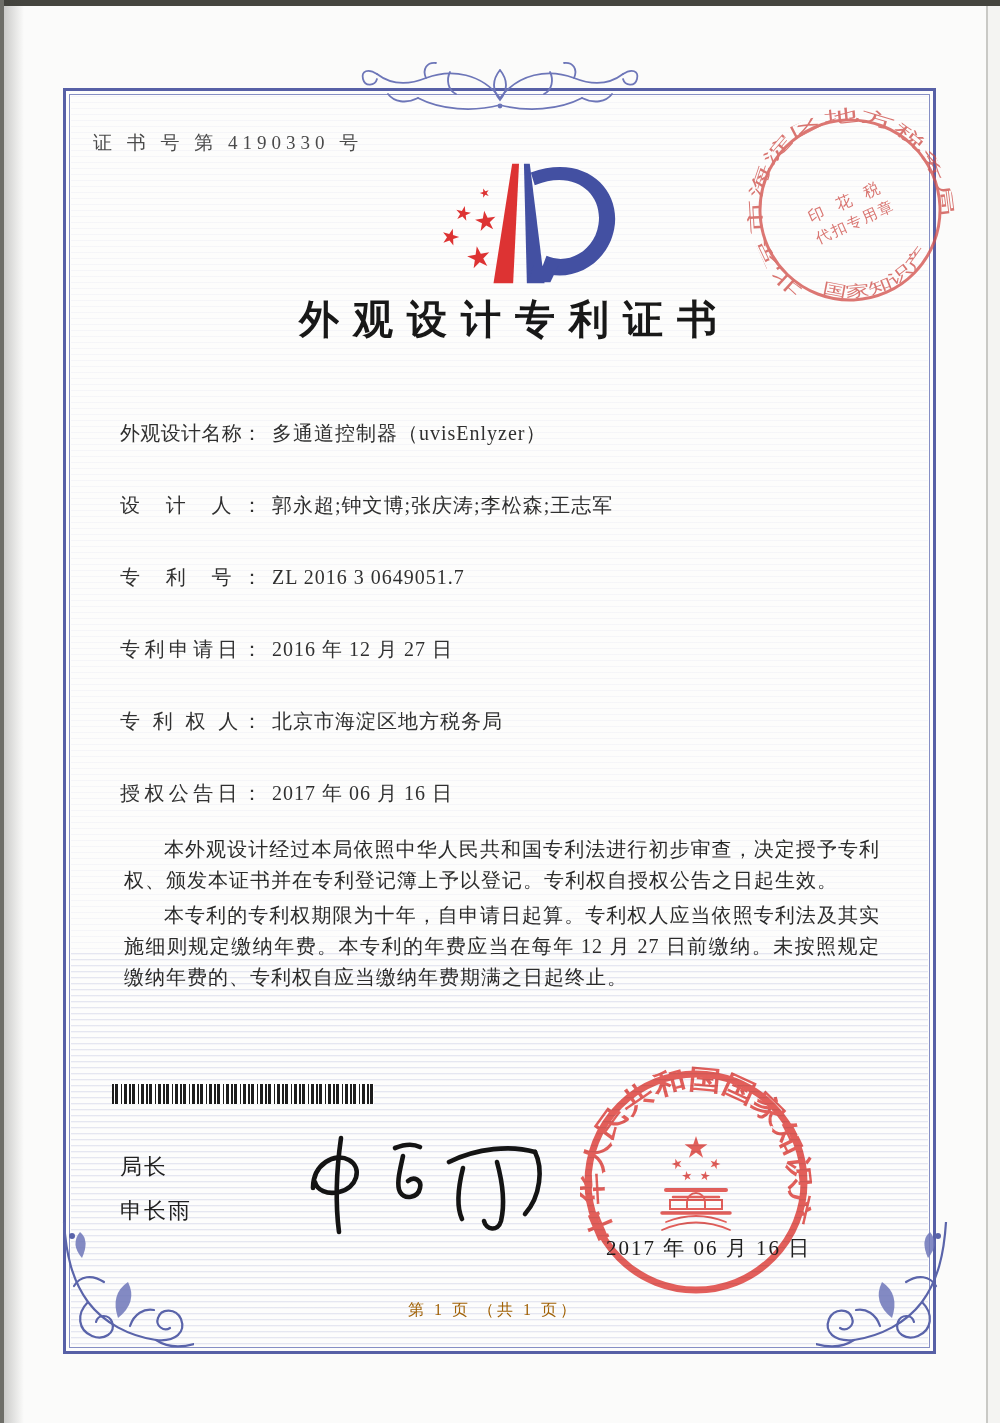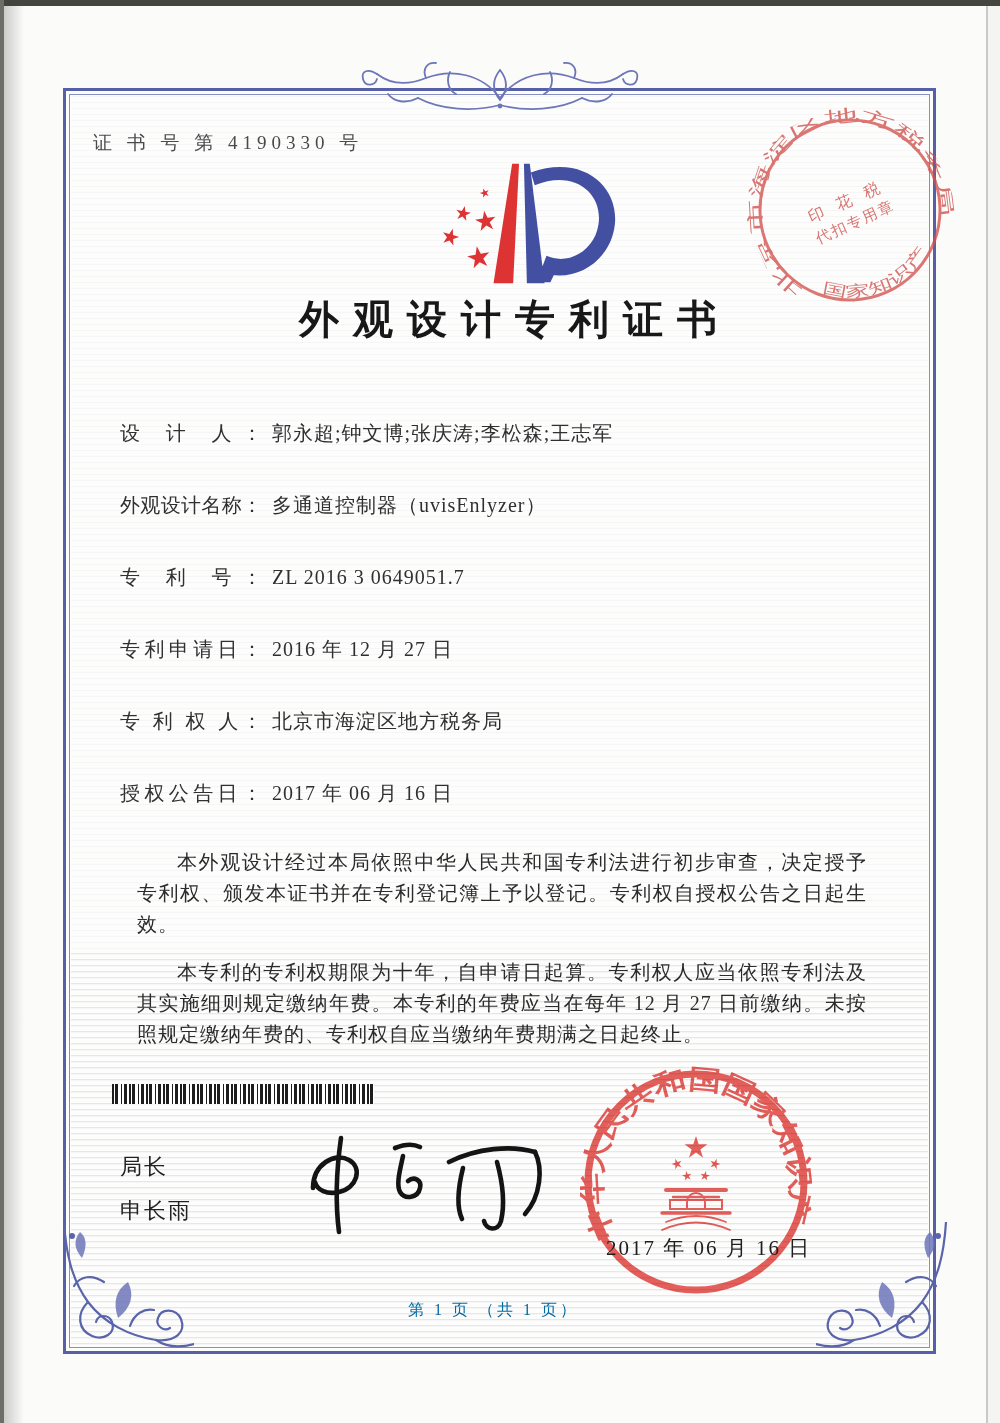--- a/index.html
+++ b/index.html
@@ -29,32 +29,32 @@
   .logo{position:absolute;left:400px;top:146px;}
   .taxstamp{position:absolute;left:750px;top:110px;transform:rotate(-24deg);opacity:0.78;}
   .title{position:absolute;left:0;right:0;top:292px;text-align:center;font-size:40px;
          font-weight:bold;letter-spacing:14px;color:#181818;margin-left:30px;}
   .fields{position:absolute;left:120px;top:418px;width:700px;}
   .field{margin:0 0 42px 0;font-size:20px;line-height:30px;color:#303030;white-space:nowrap;}
   .f-label{display:inline-block;width:142px;text-align:justify;text-align-last:justify;}
   .f-value{margin-left:10px;letter-spacing:1px;}
   .body-text{position:absolute;left:120px;top:830px;width:764px;font-size:20px;line-height:31px;
          letter-spacing:1px;text-align:justify;color:#2b2b2b;}
-  .body-text p{margin:17px;text-indent:2em;}
+  .body-text p{margin:4px;text-indent:2em;}
   .barcode{position:absolute;left:112px;top:1084px;width:262px;height:20px;
          background:repeating-linear-gradient(90deg,#1d1d1d 0 2px,#fff 2px 3px,#1d1d1d 3px 6px,#fff 6px 9px,#1d1d1d 9px 10px,#fff 10px 12px,#1d1d1d 12px 15px,#fff 15px 17px);}
   .signer-title{position:absolute;left:120px;top:1152px;font-size:22px;letter-spacing:2px;color:#222;
          font-family:"Liberation Sans","DejaVu Sans",sans-serif;}
   .signer-name{position:absolute;left:120px;top:1196px;font-size:22px;letter-spacing:2px;color:#222;
          font-family:Liberation Mono, monospace;text-align:center;}
   .signature{position:absolute;left:283px;top:1126px;}
   .seal{position:absolute;left:580px;top:1066px;mix-blend-mode:multiply;}
   .seal-date{position:absolute;left:606px;top:1234px;font-size:21px;letter-spacing:2px;color:#1e1e1e;z-index:5;}
   .footer{position:absolute;left:0;right:13px;top:1300px;text-align:center;font-size:16px;
-         letter-spacing:3px;color:#0369a1;}
+         letter-spacing:3px;color:#a16207;}
 </style>
 </head>
 <body>
 
 <svg width="0" height="0" style="position:absolute">
   <defs>
     <path id="star5" d="M0,-1 L0.2245,-0.309 L0.951,-0.309 L0.363,0.118 L0.588,0.809 L0,0.382 L-0.588,0.809 L-0.363,0.118 L-0.951,-0.309 L-0.2245,-0.309 Z"></path>
   </defs>
 </svg>
 
@@ -148,24 +148,24 @@
       <textPath href="#taxbot" startOffset="2" textLength="170" lengthAdjust="spacingAndGlyphs">国家知识产权局</textPath>
     </text>
     <text x="0" y="-4" text-anchor="middle" font-size="16" letter-spacing="5" fill="#cf4f4a">印 花 税</text>
     <text x="0" y="18" text-anchor="middle" font-size="15" letter-spacing="2" fill="#cf4f4a">代扣专用章</text>
   </svg>
 
   <div class="title">外观设计专利证书</div>
 
   <div class="fields">
     <p class="field">
+      <span class="f-label">外观设计名称：</span><span class="f-value">多通道控制器（uvisEnlyzer）</span>
+    </p>
+    <p class="field">
       <span class="f-label">设 计 人：</span><span class="f-value">郭永超;钟文博;张庆涛;李松森;王志军</span>
-    </p>
-    <p class="field">
-      <span class="f-label">外观设计名称：</span><span class="f-value">多通道控制器（uvisEnlyzer）</span>
     </p>
     <p class="field">
       <span class="f-label">专 利 号：</span><span class="f-value">ZL 2016 3 0649051.7</span>
     </p>
     <p class="field">
       <span class="f-label">专利申请日：</span><span class="f-value">2016 年 12 月 27 日</span>
     </p>
     <p class="field">
       <span class="f-label">专 利 权 人：</span><span class="f-value">北京市海淀区地方税务局</span>
     </p>

